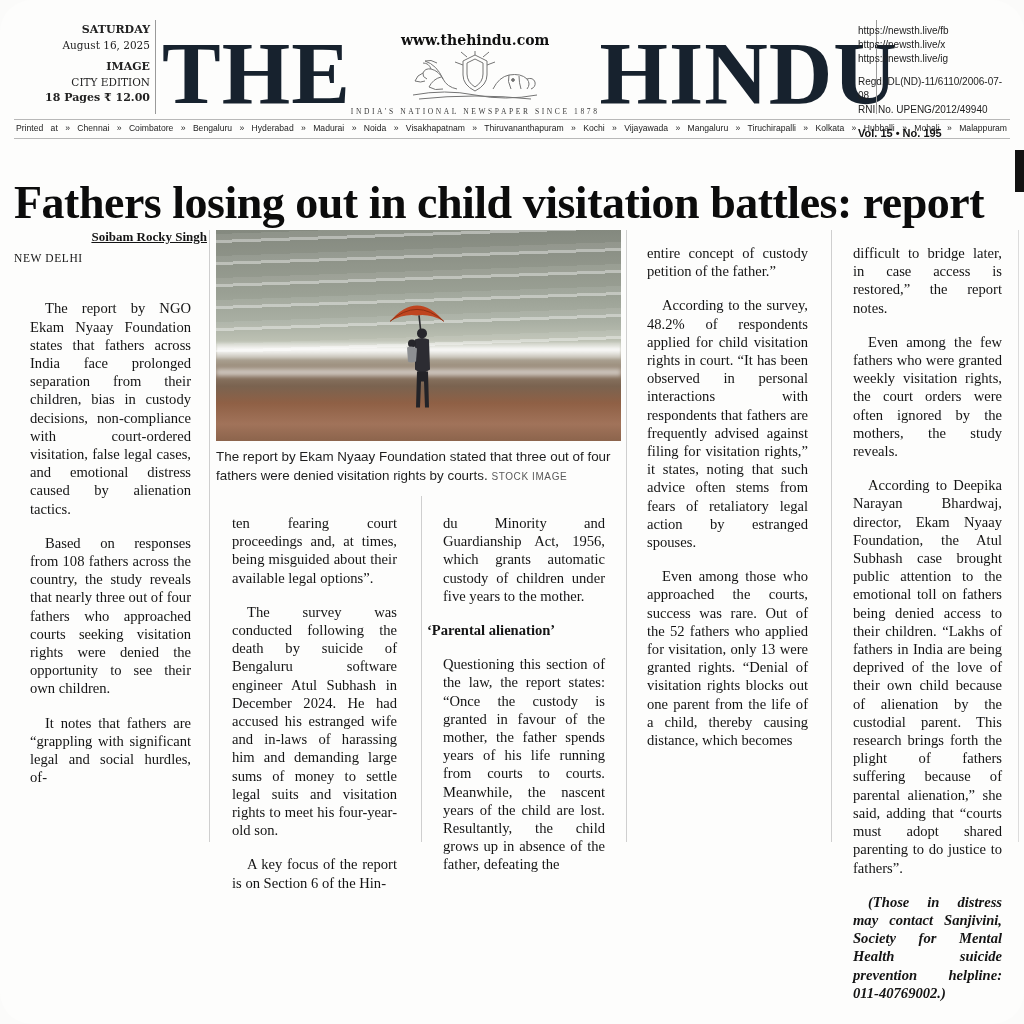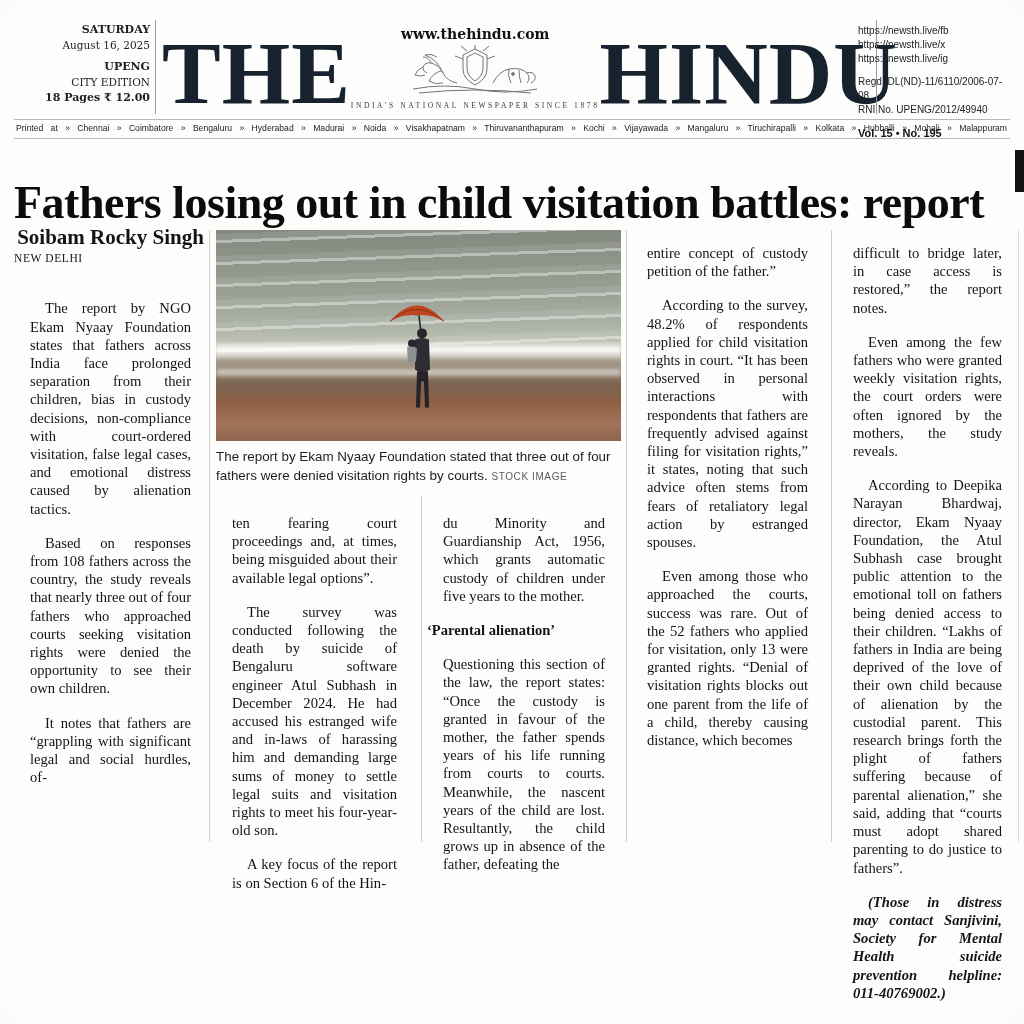--- a/index.html
+++ b/index.html
@@ -7,21 +7,21 @@
   .page{position:relative;width:1024px;height:1024px;background:#fdfdfc;font-family:"Liberation Serif",serif;color:#1a1a1a;border-radius:32px;}
 
   
   .mast{position:absolute;top:12px;left:14px;right:14px;height:104px;}
   .mast-left{position:absolute;left:8px;top:10px;width:128px;text-align:right;
              font-family:"DejaVu Serif",serif;font-size:10.5px;line-height:1.45;color:#222;}
   .mast-left .b{font-weight:700;font-size:11px;}
   .mast-left .gap{height:6px;}
   .mast-vrule{position:absolute;top:8px;bottom:2px;width:1px;background:#9a9a9a;}
   .mast-center{position:absolute;left:148px;width:712px;top:0;height:104px;
-               display:flex;justify-content:space-between;align-items:center;}
+               display:flex;justify-content:space-between;align-items:flex-end;}
   .mast-big{font-family:"Liberation Serif",serif;font-weight:700;font-size:88px;line-height:96px;
             letter-spacing:1px;color:#17222e;align-self:flex-end;transform:translateY(6px);}
   .crest-col{display:flex;flex-direction:column;align-items:center;padding-top:8px;}
   .site{font-family:"DejaVu Serif",serif;font-weight:700;font-size:14px;color:#111;margin-bottom:1px;}
   .crest{opacity:.85;}
   .tagline{font-family:"Liberation Serif",serif;font-size:7.5px;letter-spacing:2.6px;color:#3a3a3a;
            white-space:nowrap;margin-top:2px;}
   .mast-right{position:absolute;right:0;top:12px;width:152px;font-family:"Liberation Sans",sans-serif;
               font-size:10px;line-height:1.4;color:#222;}
   .mast-right .blk{margin-bottom:9px;}
@@ -34,21 +34,21 @@
 
   
   .headline{position:absolute;top:147px;left:14px;width:994px;font-weight:700;font-size:46px;
             letter-spacing:-0.5px;line-height:1.1;color:#0c0c0c;font-family:"Liberation Serif",serif;}
   .edge-mark{position:absolute;right:0;top:150px;width:9px;height:42px;background:#121212;}
 
   
   .col{position:absolute;font-size:14.6px;line-height:18.2px;text-align:justify;color:#141414;}
   .col p{margin:16px;}
   .col p.ind{text-indent:15px;}
-  .byline{font-weight:700;font-size:21px;text-align:center;}
+  .byline{font-weight:700;font-size:13px;text-decoration:underline;text-align:right;}
   .dateline{font-size:11.5px;letter-spacing:.6px;margin:3px 0 32px;text-align:left;}
   .subhead{font-weight:700;margin-top:10px;text-align:left;}
   .note{font-style:italic;font-weight:700;text-indent:15px;}
 
   .vr{position:absolute;width:1px;background:#cfcfcf;}
 
   
   .photo-wrap{position:absolute;left:216px;top:230px;width:405px;}
   .photo{position:relative;width:405px;height:211px;overflow:hidden;
     background:linear-gradient(180deg,#84897f 0%,#90958a 16%,#9aa094 30%,#aab0a4 44%,
@@ -69,21 +69,21 @@
 </head>
 <body>
 
 <div class="page">
 
   <div class="mast">
     <div class="mast-left">
       <div class="b">SATURDAY</div>
       <div>August 16, 2025</div>
       <div class="gap"></div>
-      <div class="b">UPENG</div>
+      <div class="b">IMAGE</div>
       <div>CITY EDITION</div>
       <div class="b">18 Pages ₹ 12.00</div>
     </div>
 
     <div class="mast-vrule" style="left:141px;"></div>
 
     <div class="mast-center">
       <span class="mast-big">THE</span>
       <div class="crest-col">
         <div class="site">www.thehindu.com</div>

